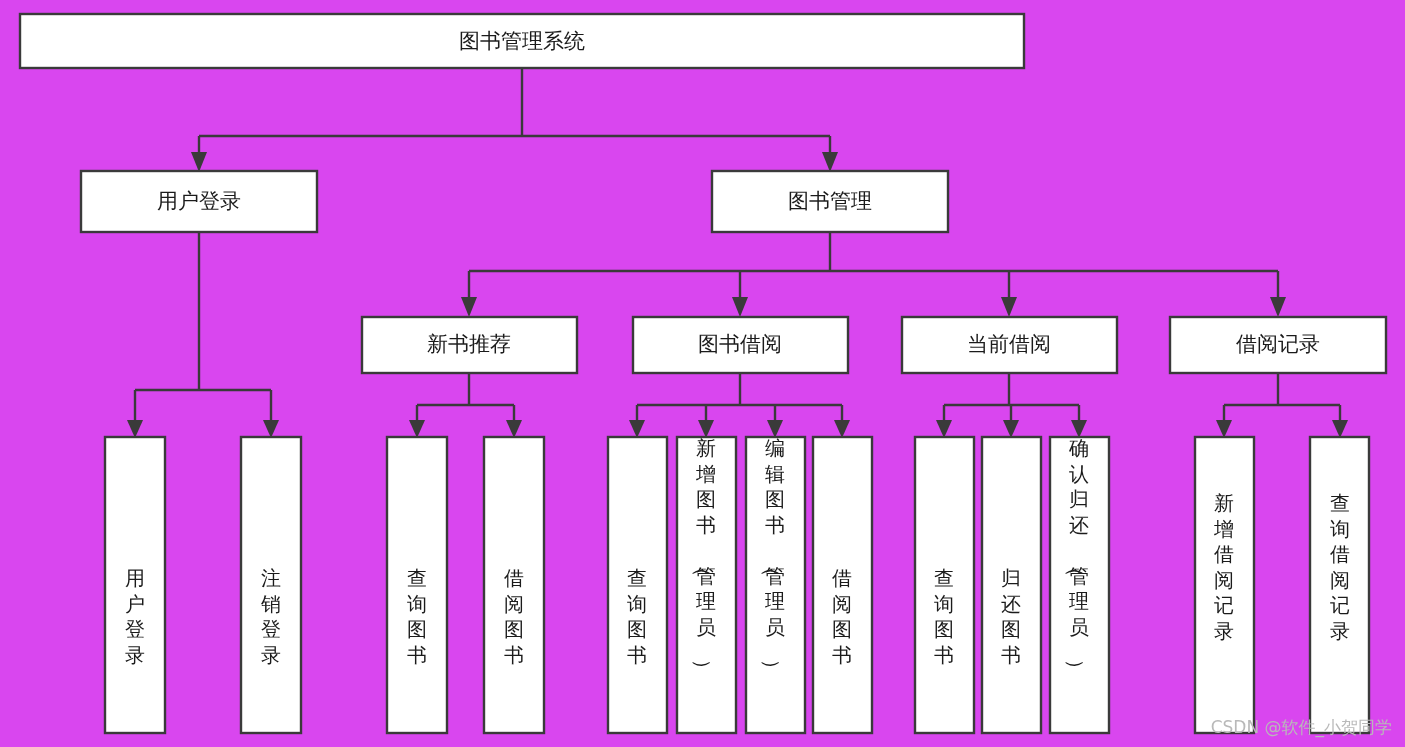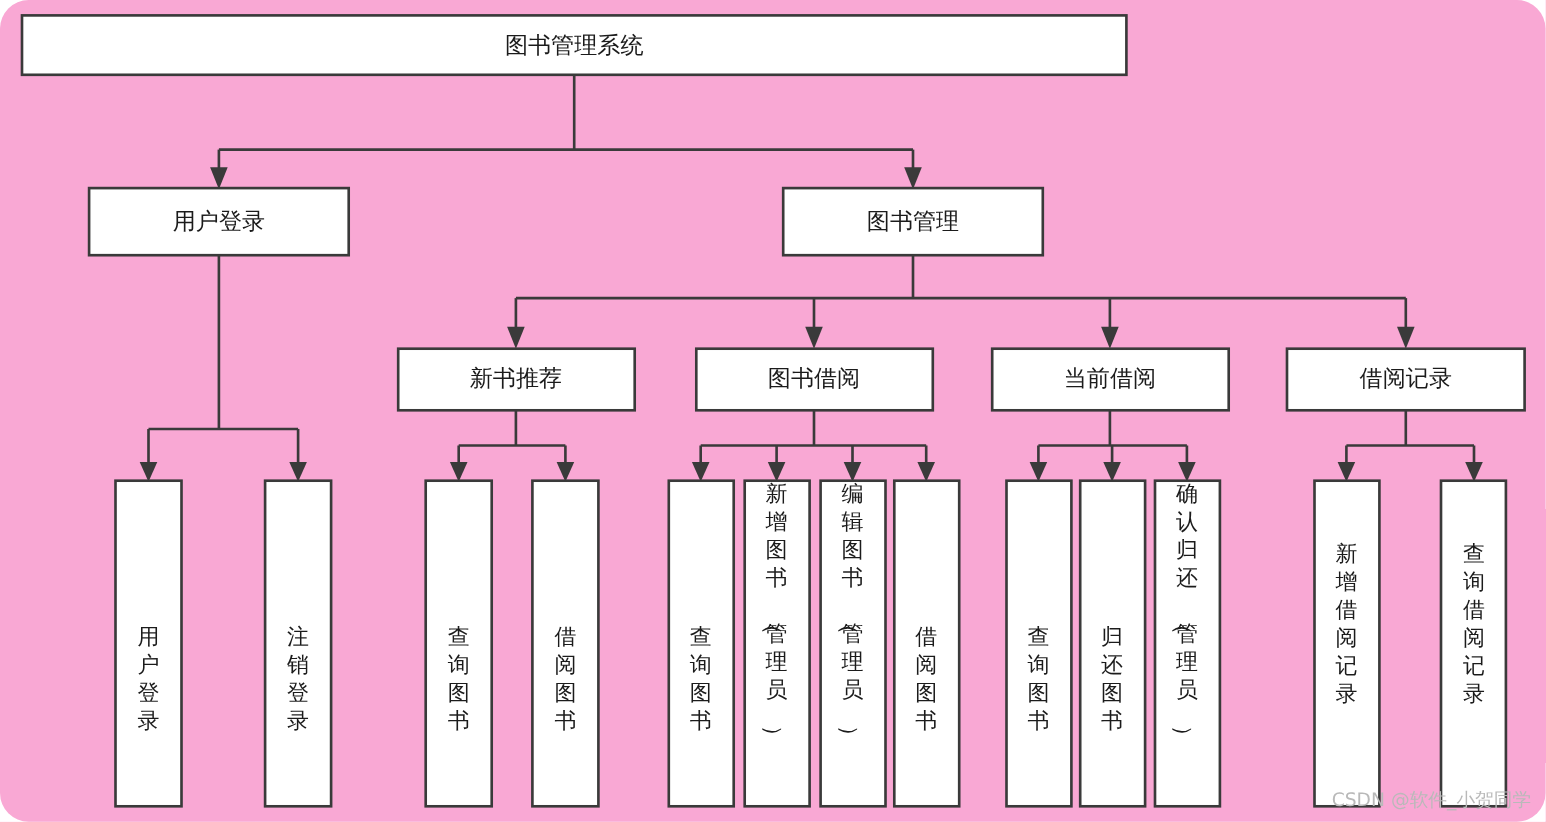--- a/index.html
+++ b/index.html
@@ -12,22 +12,21 @@
     width: 1405px;
     height: 747px;
     font-family: "DejaVu Sans", "Liberation Sans", sans-serif;
     overflow: hidden;
     position: relative;
   }
   #diagram-root {
     position: relative;
     width: 1405px;
     height: 747px;
-    background: #f9a8d4;
-    border-radius: 26px;
+    background: #d946ef;
   }
   svg.diagram-canvas {
     position: absolute;
     left: 0;
     top: 0;
     width: 1405px;
     height: 747px;
     display: block;
   }
   .node-box {

